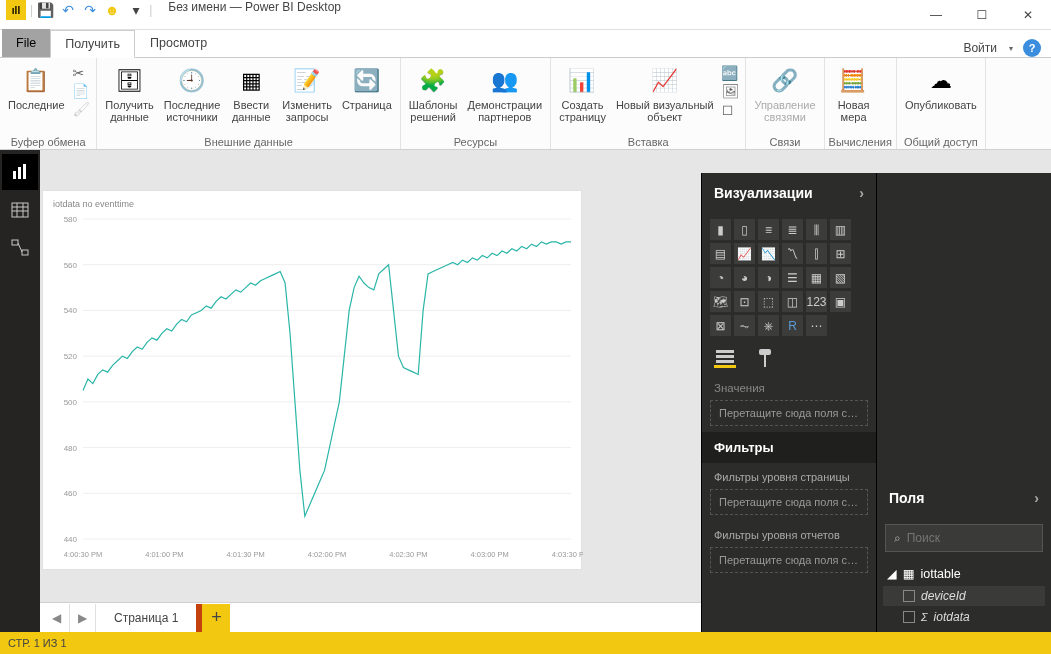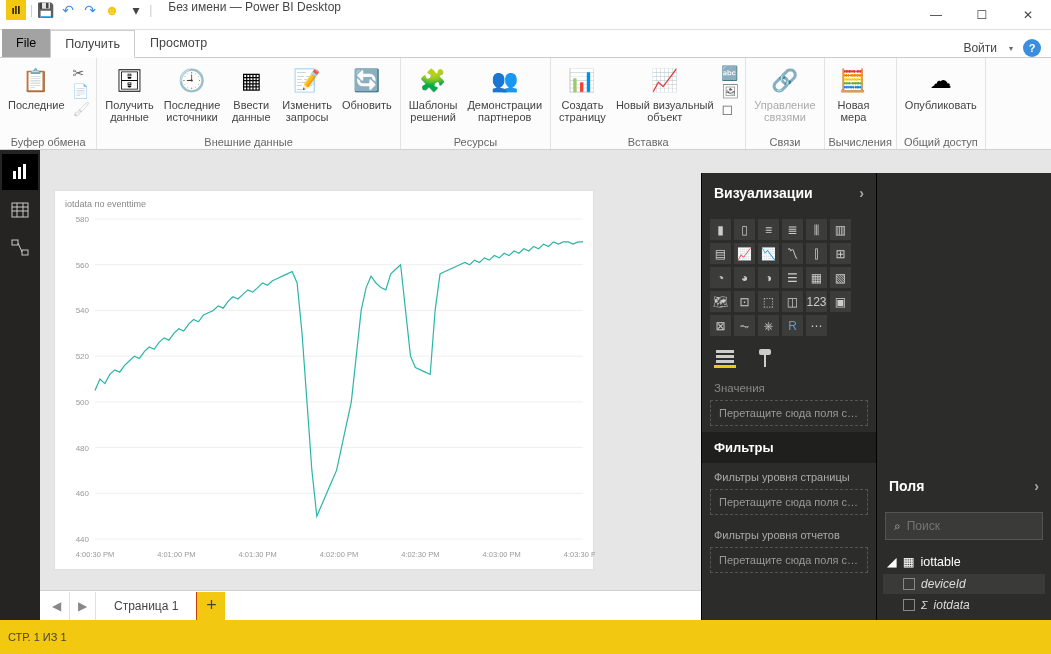--- a/index.html
+++ b/index.html
@@ -35,27 +35,27 @@
 .smallcol span { font-size:14px; color:#666;}
 
 
 .mainarea { flex:1; display:flex; overflow:hidden; background:#e6e6e6;}
 .leftrail { width:40px; background:#252423; display:flex; flex-direction:column; align-items:center; padding-top:4px;}
 .leftrail .railbtn { width:36px; height:36px; display:flex;align-items:center;justify-content:center; color:#c8c8c8; font-size:16px; margin-bottom:2px;}
 .leftrail .railbtn.active { background:#000; color:#fff; }
 
 .canvaswrap { flex:1; display:flex; flex-direction:column; background:#e6e6e6;}
 .canvas { flex:1; position:relative; overflow:hidden;}
-.chartbox { position:absolute; left:14px; top:40px; width:540px; height:380px; background:#fff; border:1px solid #e0e0e0;}
+.chartbox { position:absolute; left:2px; top:40px; width:540px; height:380px; background:#fff; border:1px solid #e0e0e0;}
 .chartbox .ctitle { font-size:9px; color:#888; padding:8px 10px 0;}
 .chartbox svg { display:block;}
 
 .pagestrip { height:30px; background:#fff; border-top:1px solid #d0d0d0; display:flex; align-items:center; padding-left:4px;}
 .pagestrip .nav { width:26px;height:28px;display:flex;align-items:center;justify-content:center;color:#888;border-right:1px solid #e0e0e0;}
-.pagestrip .ptab { padding:0 18px; height:28px; display:flex;align-items:center; font-size:12px; color:#444; border-right:1px solid #c2410c;}
+.pagestrip .ptab { padding:0 18px; height:28px; display:flex;align-items:center; font-size:12px; color:#444; border-right:6px solid #c2410c;}
 .pagestrip .addpage { width:28px; height:28px; background:#f2c811; display:flex;align-items:center;justify-content:center; font-size:18px; color:#444;}
 
 
 .panel { width:175px; background:#2c2c2b; color:#ddd; display:flex; flex-direction:column; border-left:1px solid #000;margin-top:23px;}
 .panel-header { height:40px; display:flex; align-items:center; padding:0 12px; font-size:14px; font-weight:600; color:#fff; background:#2c2c2b; justify-content:space-between;}
 .panel-header .chev { font-size:14px; color:#aaa;}
 .viz-gallery { display:flex; flex-wrap:wrap; gap:3px; padding:6px 8px;}
 .viz-gallery .v { width:21px; height:21px; background:#3c3c3b; display:flex;align-items:center;justify-content:center; font-size:12px; color:#ccc;}
 .subtabs { display:flex; gap:18px; padding:6px 12px 8px;}
 .subtabs .st { width:22px;height:20px; display:flex;align-items:center;justify-content:center;}
@@ -66,21 +66,21 @@
 .filter-sub { font-size:11px; color:#aaa; padding:8px 12px 4px;}
 
 .fields-panel { width:175px;justify-content:flex-end; }
 .search { margin:6px 8px; background:#3a3a39; border:1px solid #555; height:28px; display:flex; align-items:center; padding:0 8px; gap:6px; color:#aaa;}
 .search input { flex:1; background:transparent; border:none; color:#ddd; font-size:12px; outline:none;}
 .tree { padding:4px 4px;}
 .tree .tablehdr { display:flex; align-items:center; gap:6px; padding:4px 6px; font-size:12.5px; color:#fff;}
 .tree .fld { display:flex; align-items:center; gap:6px; padding:3px 6px 3px 20px; font-size:12px; color:#ddd; background:#3a3a39; margin:1px 2px;font-style:italic;}
 .tree .fld .cb { width:12px;height:12px;border:1px solid #888;}
 .tree .fld.dim { background:transparent;}
-.statusbar { height:34px; background:#f2c811; color:#444; font-size:11px; display:flex; align-items:center; padding:0 8px;}
+.statusbar { height:22px; background:#f2c811; color:#444; font-size:11px; display:flex; align-items:center; padding:0 8px;}
 .tri { font-size:8px; margin-left:2px; color:#666;}
 </style>
 </head>
 <body>
 
 <div class="titlebar">
   <div class="qat">
     <span class="logo">ıll</span>
     <span style="color:#ccc;">|</span>
     <span class="icon">💾</span>
@@ -142,21 +142,21 @@
           <div class="lbl">Ввести
 данные</div>
         </div>
       <div class="rbtn-big">
           <div class="ico">📝</div>
           <div class="lbl">Изменить
 запросы</div>
         </div>
       <div class="rbtn-big">
           <div class="ico">🔄</div>
-          <div class="lbl">Обновить</div>
+          <div class="lbl">Страница</div>
         </div>
     </div>
     <div class="label">Внешние данные</div>
   </div>
 
   <div class="group">
     <div class="items">
       <div class="rbtn-big">
           <div class="ico" style="color:#3b6fb5;">🧩</div>
           <div class="lbl">Шаблоны

